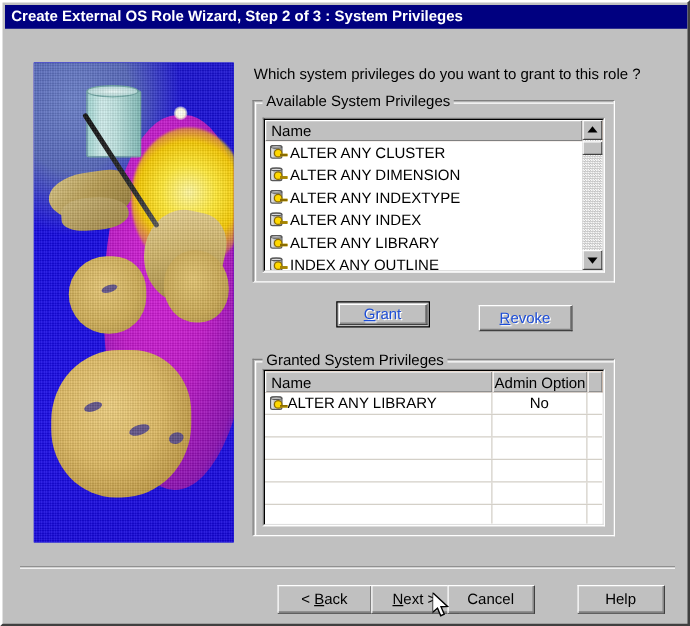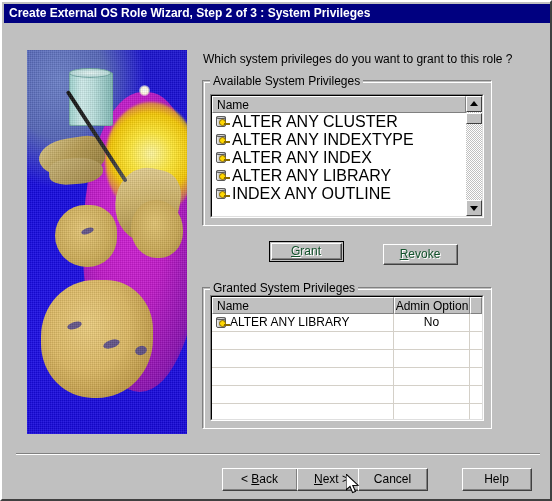--- a/index.html
+++ b/index.html
@@ -226,21 +226,21 @@
     left: 0; top: 17px; right: 0; bottom: 0;
     overflow: hidden;
     background: #ffffff;
   }
   .lrow {
     height: 18px;
     line-height: 18px;
     display: flex;
     align-items: center;
     padding-left: 3px;
-    font-size: 16px;
+    font-size: 12px;
     color: #000000;
     white-space: nowrap;
   }
   .lrow .txt { padding-left: 2px; }
 
   
   .dbkey {
     position: relative;
     width: 15px; height: 14px;
     flex: 0 0 15px;
@@ -349,21 +349,21 @@
     position: absolute;
     inset: 0;
     border-right: 1px solid #808080;
     border-bottom: 1px solid #808080;
     box-sizing: border-box;
     display: flex;
     align-items: center;
     justify-content: center;
   }
   .btn.disabled .inner {
-    color: #14532d;
+    color: #1d4ed8;
     text-shadow: 1px 1px 0 #ffffff;
   }
   .btn.defaulted {
     border: 1px solid #000000;
   }
   .btn.defaulted .inner2 {
     position: absolute;
     inset: 1px;
     border-top: 1px solid #ffffff;
     border-left: 1px solid #ffffff;
@@ -451,20 +451,28 @@
               <span class="keyshaft"></span>
             </span>
           <span class="txt">ALTER ANY CLUSTER</span>
         </div>
         <div class="lrow">
           <span class="dbkey">
               <span class="cyl"></span>
               <span class="keyhead"></span>
               <span class="keyshaft"></span>
             </span>
+          <span class="txt">ALTER ANY DIMENSION</span>
+        </div>
+        <div class="lrow">
+          <span class="dbkey">
+              <span class="cyl"></span>
+              <span class="keyhead"></span>
+              <span class="keyshaft"></span>
+            </span>
           <span class="txt">ALTER ANY INDEXTYPE</span>
         </div>
         <div class="lrow">
           <span class="dbkey">
               <span class="cyl"></span>
               <span class="keyhead"></span>
               <span class="keyshaft"></span>
             </span>
           <span class="txt">ALTER ANY INDEX</span>
         </div>

